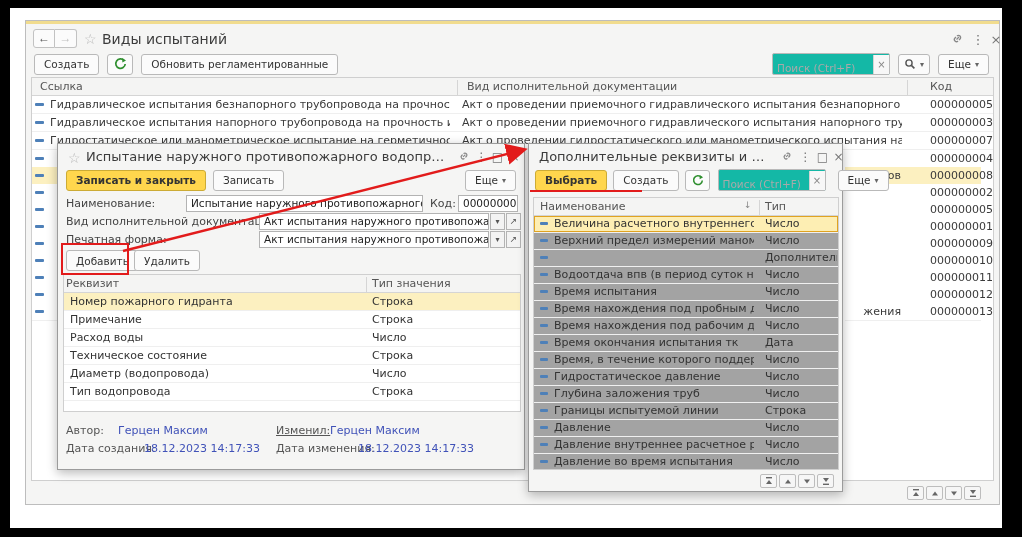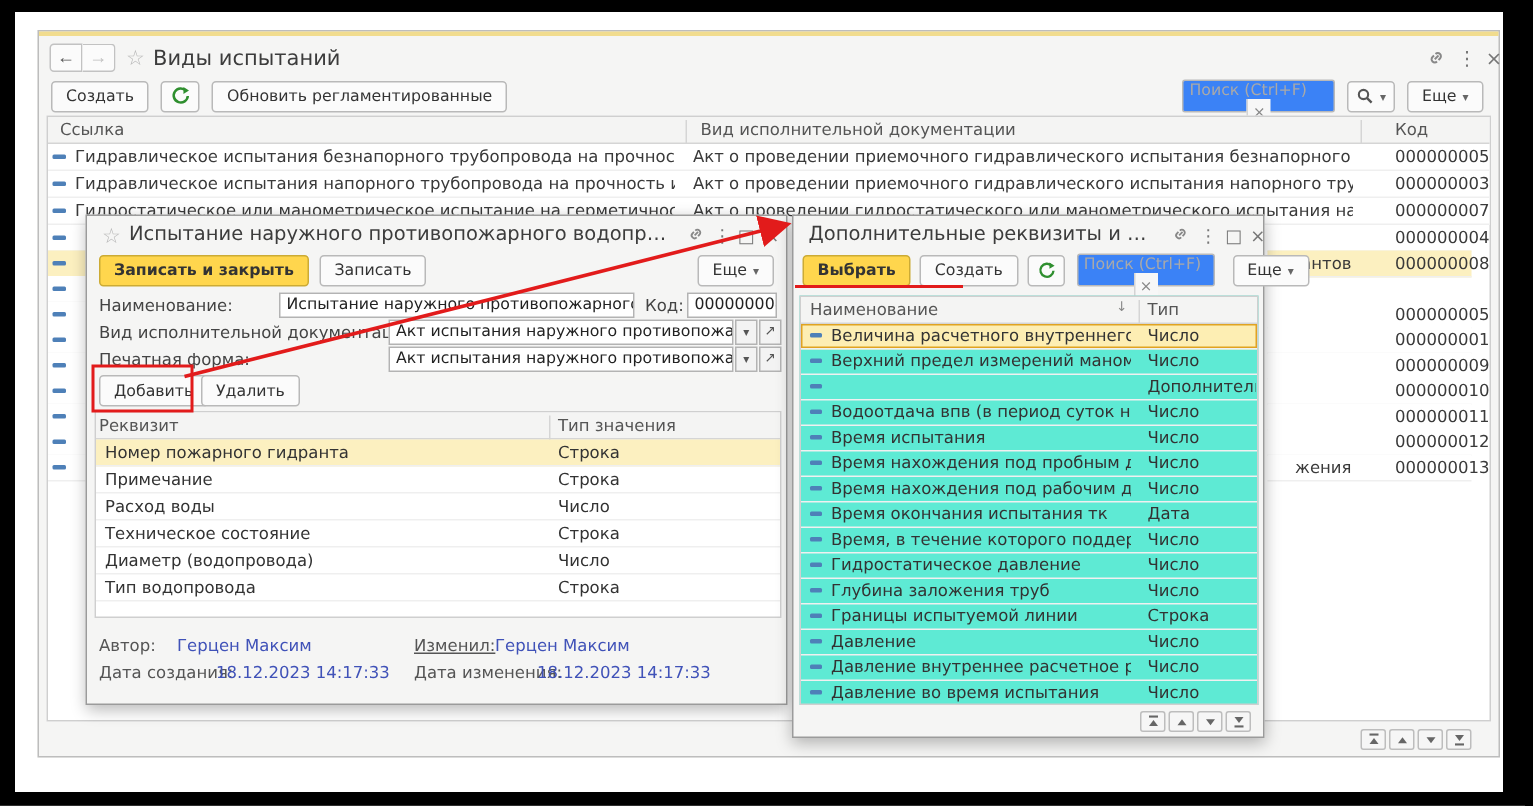--- a/index.html
+++ b/index.html
@@ -25,21 +25,21 @@
   .toolbar{position:absolute;left:0;top:32px;width:100%;height:22px;display:flex;
            align-items:center;gap:8px;padding:0 10px 0 8px;box-sizing:border-box;}
   .btn{height:21px;border:1px solid #b9b9b9;border-radius:3px;background:#fbfbfb;
        font-family:inherit;font-size:10.5px;color:#333;padding:0 9px;display:inline-flex;
        align-items:center;gap:4px;white-space:nowrap;}
   .btn.yellow{background:#ffd64d;border-color:#ccab35;font-weight:bold;}
   .btn.icon-only{padding:0 5px;}
   .caret{font-size:8px;color:#666;}
   .spacer{margin-left:auto;}
   .searchbox{display:inline-flex;height:20px;border:1px solid #b9b9b9;border-radius:2px;
-             background:#3b82f6;align-items:center;flex-direction:column;}
+             background:#14b8a6;align-items:flex-end;}
   .searchbox input{border:none;outline:none;width:92px;font-family:inherit;font-size:10.5px;
              padding:0 4px;color:#333;background:transparent;}
   .searchbox input::placeholder{color:#a9a9a9;}
   .clearx{width:15px;border-left:1px solid #d4d4d4;background:#f7f7f7;color:#888;
           font-size:10px;line-height:19px;text-align:center;}
 
   .listbox{position:absolute;left:5px;top:56px;width:963px;height:404px;background:#fff;
            border:1px solid #cfcfcf;box-sizing:border-box;}
   .thead{position:relative;height:17px;background:#f4f4f3;border-bottom:1px solid #d5d5d5;
          color:#555;}
@@ -95,21 +95,21 @@
   .d1table .thead span.th-b{left:308px;}
   .d1table .vline{left:302px;}
   .arow{position:relative;height:17px;border-bottom:1px solid #efefef;}
   .arow.sel{background:#fcf0c0;}
   .a-name{position:absolute;left:6px;top:2px;white-space:nowrap;}
   .a-type{position:absolute;left:308px;top:2px;}
   .foot{position:absolute;left:0;width:100%;height:16px;}
   .flab{position:absolute;top:0;color:#555;}
   .fval{position:absolute;top:0;color:#4052b8;}
 
-  .d2list{position:absolute;left:4px;top:53px;width:306px;height:273px;background:#5eead4;
+  .d2list{position:absolute;left:4px;top:53px;width:306px;height:273px;background:#a3a3a3;
           border:1px solid #cfcfcf;box-sizing:border-box;overflow:hidden;}
   .d2list .thead span.th-a{left:6px;}
   .d2list .thead span.th-b{left:231px;}
   .d2list .vline{left:225px;}
   .sort{position:absolute;left:210px;top:2px;color:#888;font-size:9px;}
   .lrow{position:relative;height:16px;border-bottom:1px solid #f0f0f0;}
   .lrow.sel{background:#fdeeb3;box-shadow:inset 0 0 0 1px #e0a321;}
   .lrow .dash{left:6px;top:6px;width:8px;}
   .l-name{position:absolute;left:20px;top:1px;width:200px;white-space:nowrap;overflow:hidden;}
   .l-type{position:absolute;left:231px;top:1px;width:72px;white-space:nowrap;overflow:hidden;}
@@ -225,20 +225,24 @@
               </span>
             <span class="seg seg-r">
               <span class="frag">дрантов</span>
               <span class="pcode">000000008</span>
             </span>
           </div>
             <div class="prow">
             <span class="seg seg-l">
                 <span class="dash"></span>
               </span>
+            <span class="seg seg-r">
+              <span class="frag"></span>
+              <span class="pcode">000000002</span>
+            </span>
           </div>
             <div class="prow">
             <span class="seg seg-l">
                 <span class="dash"></span>
               </span>
             <span class="seg seg-r">
               <span class="frag"></span>
               <span class="pcode">000000005</span>
             </span>
           </div>

